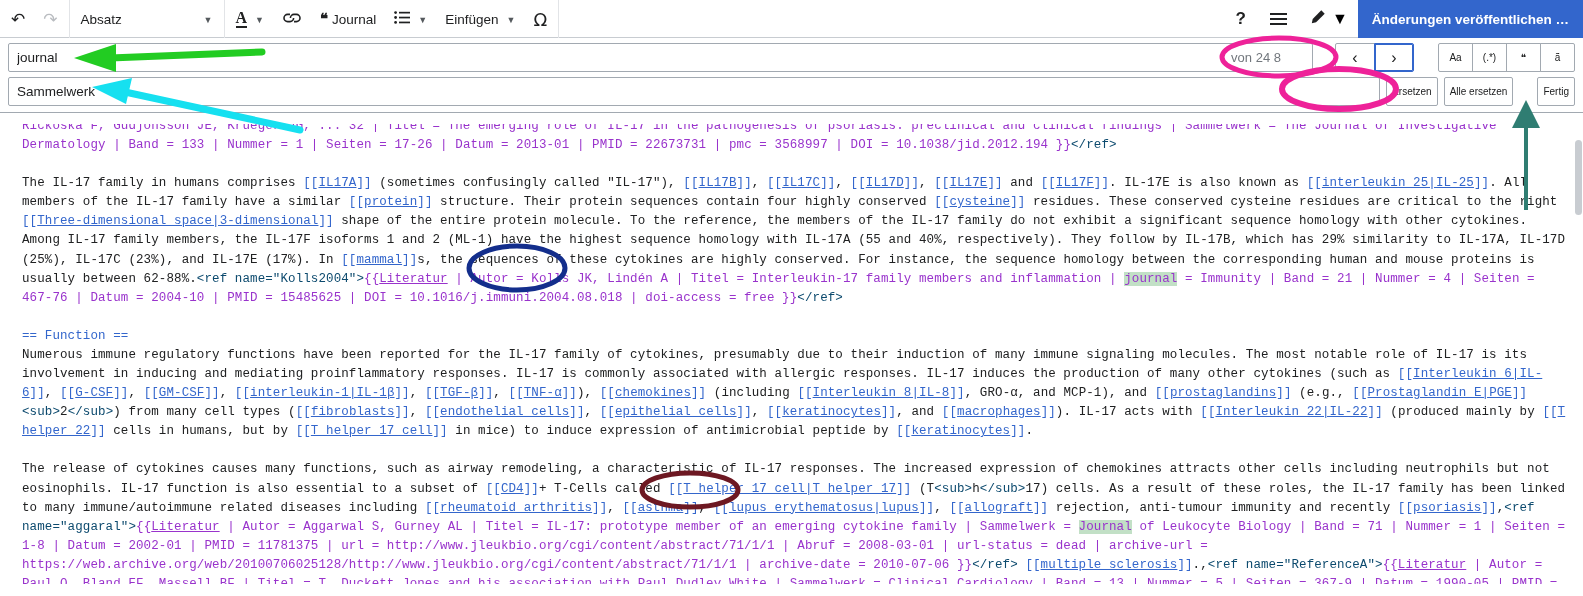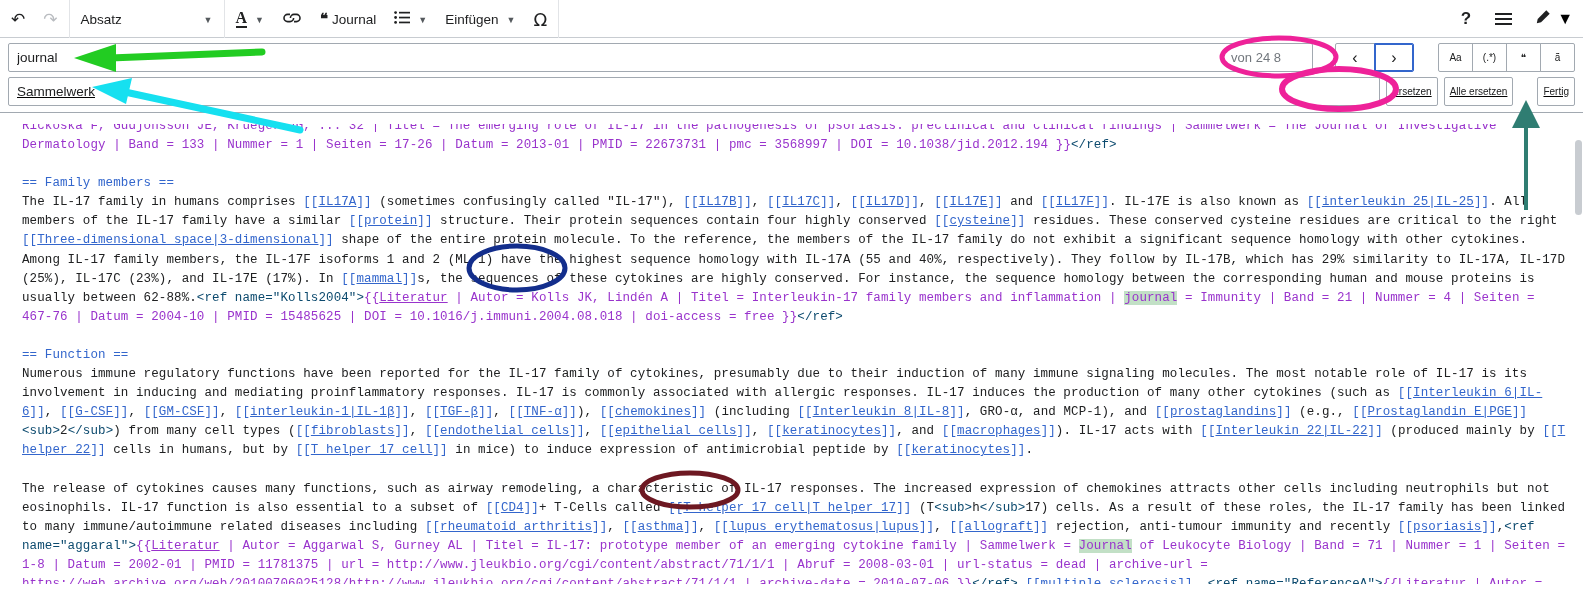--- a/index.html
+++ b/index.html
@@ -67,21 +67,21 @@
     cursor:pointer;
   }
 
   
   .fr-wrap {
     background:#fff;
     border-bottom:1px solid #a2a9b1;
     padding: 5px 8px 6px 8px;
   }
   .fr-row { display:flex; align-items:center; gap:6px; height:29px; }
-  .fr-row + .fr-row { margin-top:5px;text-decoration:underline; }
+  .fr-row + .fr-row { margin-top:5px; }
   .fr-input {
     flex: 1 1 auto;
     height:29px;
     border:1px solid #a2a9b1;
     border-radius:2px;
     padding: 0 8px;
     font-family:"Liberation Sans", sans-serif;
     font-size:13.5px;
     color:#202122;
     background:#fff;
@@ -236,20 +236,21 @@
         <span></span>
       </div>
       <div class="pencil-btn">
         <span class="pencil">
           <svg width="17" height="17" viewBox="0 0 17 17">
               <path d="M12.3 1.3l3.4 3.4-8.6 8.6-4.3.9.9-4.3z" fill="#202122"></path>
             </svg>
         </span>
         <span class="chev">▼</span>
       </div>
+      <div class="publish-btn">Änderungen veröffentlichen …</div>
     </div>
   </div>
 
   <div class="fr-wrap">
 
     <div class="fr-row">
       <input class="fr-input" type="text" value="journal" style="">
       <span class="fr-count">8 von 24</span>
       <div class="fr-btngrp">
         <div class="fr-btn nav">‹</div>
@@ -275,21 +276,20 @@
 
   <div class="doc">
 
     <p class="tight">
       <span class="tmpl">Rickoska F, Gudjonsson JE, Krueger JG, ... 32 | Titel = The emerging role of IL-17 in the pathogenesis of psoriasis: preclinical and clinical findings | Sammelwerk = The Journal of Investigative Dermatology | Band =</span>
       <span class="tmpl">133 | Nummer = 1 | Seiten = 17-26 | Datum = 2013-01 | PMID = 22673731 | pmc = 3568997 | DOI = 10.1038/jid.2012.194 }}</span><span class="tag">&lt;/ref&gt;</span>
     </p>
 
     <p style="height:19px;margin:0;"></p>
 
-    <p class="tight hdg">== Family members ==</p>
 
     <p id="p-family"><span>The IL-17 family in humans comprises </span><span class="link">[[<u>IL17A</u>]]</span><span> (sometimes confusingly called "IL-17"), </span><span class="link">[[<u>IL17B</u>]]</span><span>, </span><span class="link">[[<u>IL17C</u>]]</span><span>, </span><span class="link">[[<u>IL17D</u>]]</span><span>, </span><span class="link">[[<u>IL17E</u>]]</span><span> and </span><span class="link">[[<u>IL17F</u>]]</span><span>. IL-17E is also known as </span><span class="link">[[<u>interleukin 25|IL-25</u>]]</span><span>.  All members of the IL-17 family have a similar </span><span class="link">[[<u>protein</u>]]</span><span> structure. Their protein sequences contain four highly conserved </span><span class="link">[[<u>cysteine</u>]]</span><span> residues. These conserved cysteine residues are critical to the right </span><span class="link">[[<u>Three-dimensional space|3-dimensional</u>]]</span><span> shape of the entire protein molecule. To the reference, the members of the IL-17 family do not exhibit a significant sequence homology with other cytokines. Among IL-17 family members, the IL-17F isoforms 1 and 2 (ML-1) have the highest sequence homology with IL-17A (55 and 40%, respectively). They follow by IL-17B, which has 29% similarity to IL-17A, IL-17D (25%), IL-17C (23%), and IL-17E (17%). In </span><span class="link">[[<u>mammal</u>]]</span><span>s, the sequences of these cytokines are highly conserved. For instance, the sequence homology between the corresponding human and mouse proteins is usually between 62-88%.</span><span class="tag">&lt;ref name="Kolls2004"&gt;</span><span class="tmpl">{{</span><span class="tmpl"><u>Literatur</u></span><span class="tmpl"> | Autor = Kolls JK, Lindén A | Titel = Interleukin-17 family members and inflammation | </span><span class="tmpl hl">journal</span><span class="tmpl"> = Immunity | Band = 21 | Nummer = 4 | Seiten = 467-76 | Datum = 2004-10 | PMID = 15485625 | DOI = 10.1016/j.immuni.2004.08.018 | doi-access = free }}</span><span class="tag">&lt;/ref&gt;</span></p>
 
     <p class="tight hdg">== Function ==</p>
 
     <p id="p-function"><span>Numerous immune regulatory functions have been reported for the IL-17 family of cytokines, presumably due to their induction of many immune signaling molecules.  The most notable role of IL-17 is its involvement in inducing and mediating proinflammatory responses.  IL-17 is commonly associated with allergic responses. IL-17 induces the production of many other cytokines (such as </span><span class="link">[[<u>Interleukin 6|IL-6</u>]]</span><span>, </span><span class="link">[[<u>G-CSF</u>]]</span><span>, </span><span class="link">[[<u>GM-CSF</u>]]</span><span>, </span><span class="link">[[<u>interleukin-1|IL-1β</u>]]</span><span>, </span><span class="link">[[<u>TGF-β</u>]]</span><span>, </span><span class="link">[[<u>TNF-α</u>]]</span><span>), </span><span class="link">[[<u>chemokines</u>]]</span><span> (including </span><span class="link">[[<u>Interleukin 8|IL-8</u>]]</span><span>, GRO-α, and MCP-1), and </span><span class="link">[[<u>prostaglandins</u>]]</span><span> (e.g., </span><span class="link">[[<u>Prostaglandin E|PGE</u>]]</span><span class="tag">&lt;sub&gt;</span><span>2</span><span class="tag">&lt;/sub&gt;</span><span>) from many  cell types (</span><span class="link">[[<u>fibroblasts</u>]]</span><span>, </span><span class="link">[[<u>endothelial cells</u>]]</span><span>, </span><span class="link">[[<u>epithelial cells</u>]]</span><span>, </span><span class="link">[[<u>keratinocytes</u>]]</span><span>, and </span><span class="link">[[<u>macrophages</u>]]</span><span>). IL-17 acts with </span><span class="link">[[<u>Interleukin 22|IL-22</u>]]</span><span> (produced mainly by </span><span class="link">[[<u>T helper 22</u>]]</span><span> cells in humans, but by </span><span class="link">[[<u>T helper 17 cell</u>]]</span><span> in mice) to induce expression of antimicrobial peptide by </span><span class="link">[[<u>keratinocytes</u>]]</span><span>.</span></p>
 
     <p class="tight" id="p-release"><span>The release of cytokines causes many functions, such as airway remodeling, a characteristic of IL-17 responses. The increased expression of chemokines attracts other cells including neutrophils but not eosinophils. IL-17 function is also essential to a subset of </span><span class="link">[[<u>CD4</u>]]</span><span>+ T-Cells called </span><span class="link">[[<u>T helper 17 cell|T helper 17</u>]]</span><span> (T</span><span class="tag">&lt;sub&gt;</span><span>h</span><span class="tag">&lt;/sub&gt;</span><span>17) cells. As a result of these roles, the IL-17 family has been linked to many immune/autoimmune related diseases including </span><span class="link">[[<u>rheumatoid arthritis</u>]]</span><span>, </span><span class="link">[[<u>asthma</u>]]</span><span>, </span><span class="link">[[<u>lupus erythematosus|lupus</u>]]</span><span>, </span><span class="link">[[<u>allograft</u>]]</span><span> rejection, anti-tumour immunity and recently </span><span class="link">[[<u>psoriasis</u>]]</span><span>,</span><span class="tag">&lt;ref name="aggaral"&gt;</span><span class="tmpl">{{</span><span class="tmpl"><u>Literatur</u></span><span class="tmpl"> | Autor = Aggarwal S, Gurney AL | Titel = IL-17: prototype member of an emerging cytokine family | Sammelwerk = </span><span class="tmpl hl-cur">Journal</span><span class="tmpl"> of Leukocyte Biology | Band = 71 | Nummer = 1 | Seiten = 1-8 | Datum = 2002-01 | PMID = 11781375 | url = http://www.jleukbio.org/cgi/content/abstract/71/1/1 | Abruf = 2008-03-01 | url-status = dead | archive-url = https://web.archive.org/web/20100706025128/http://www.jleukbio.org/cgi/content/abstract/71/1/1 | archive-date = 2010-07-06 }}</span><span class="tag">&lt;/ref&gt;</span><span> </span><span class="link">[[<u>multiple sclerosis</u>]]</span><span>.,</span><span class="tag">&lt;ref name="ReferenceA"&gt;</span><span class="tmpl">{{</span><span class="tmpl"><u>Literatur</u></span><span class="tmpl"> | Autor = Paul O, Bland EF, Massell BF | Titel = T. Duckett Jones and his association with Paul Dudley White | Sammelwerk = Clinical Cardiology | Band = 13 | Nummer = 5 | Seiten = 367-9 | Datum = 1990-05 | PMID = 2189615 | DOI = 10.1002/clc.4960130511 | s2cid = 45530740 }}</span></p>
 
     <div class="clip-top"></div>

